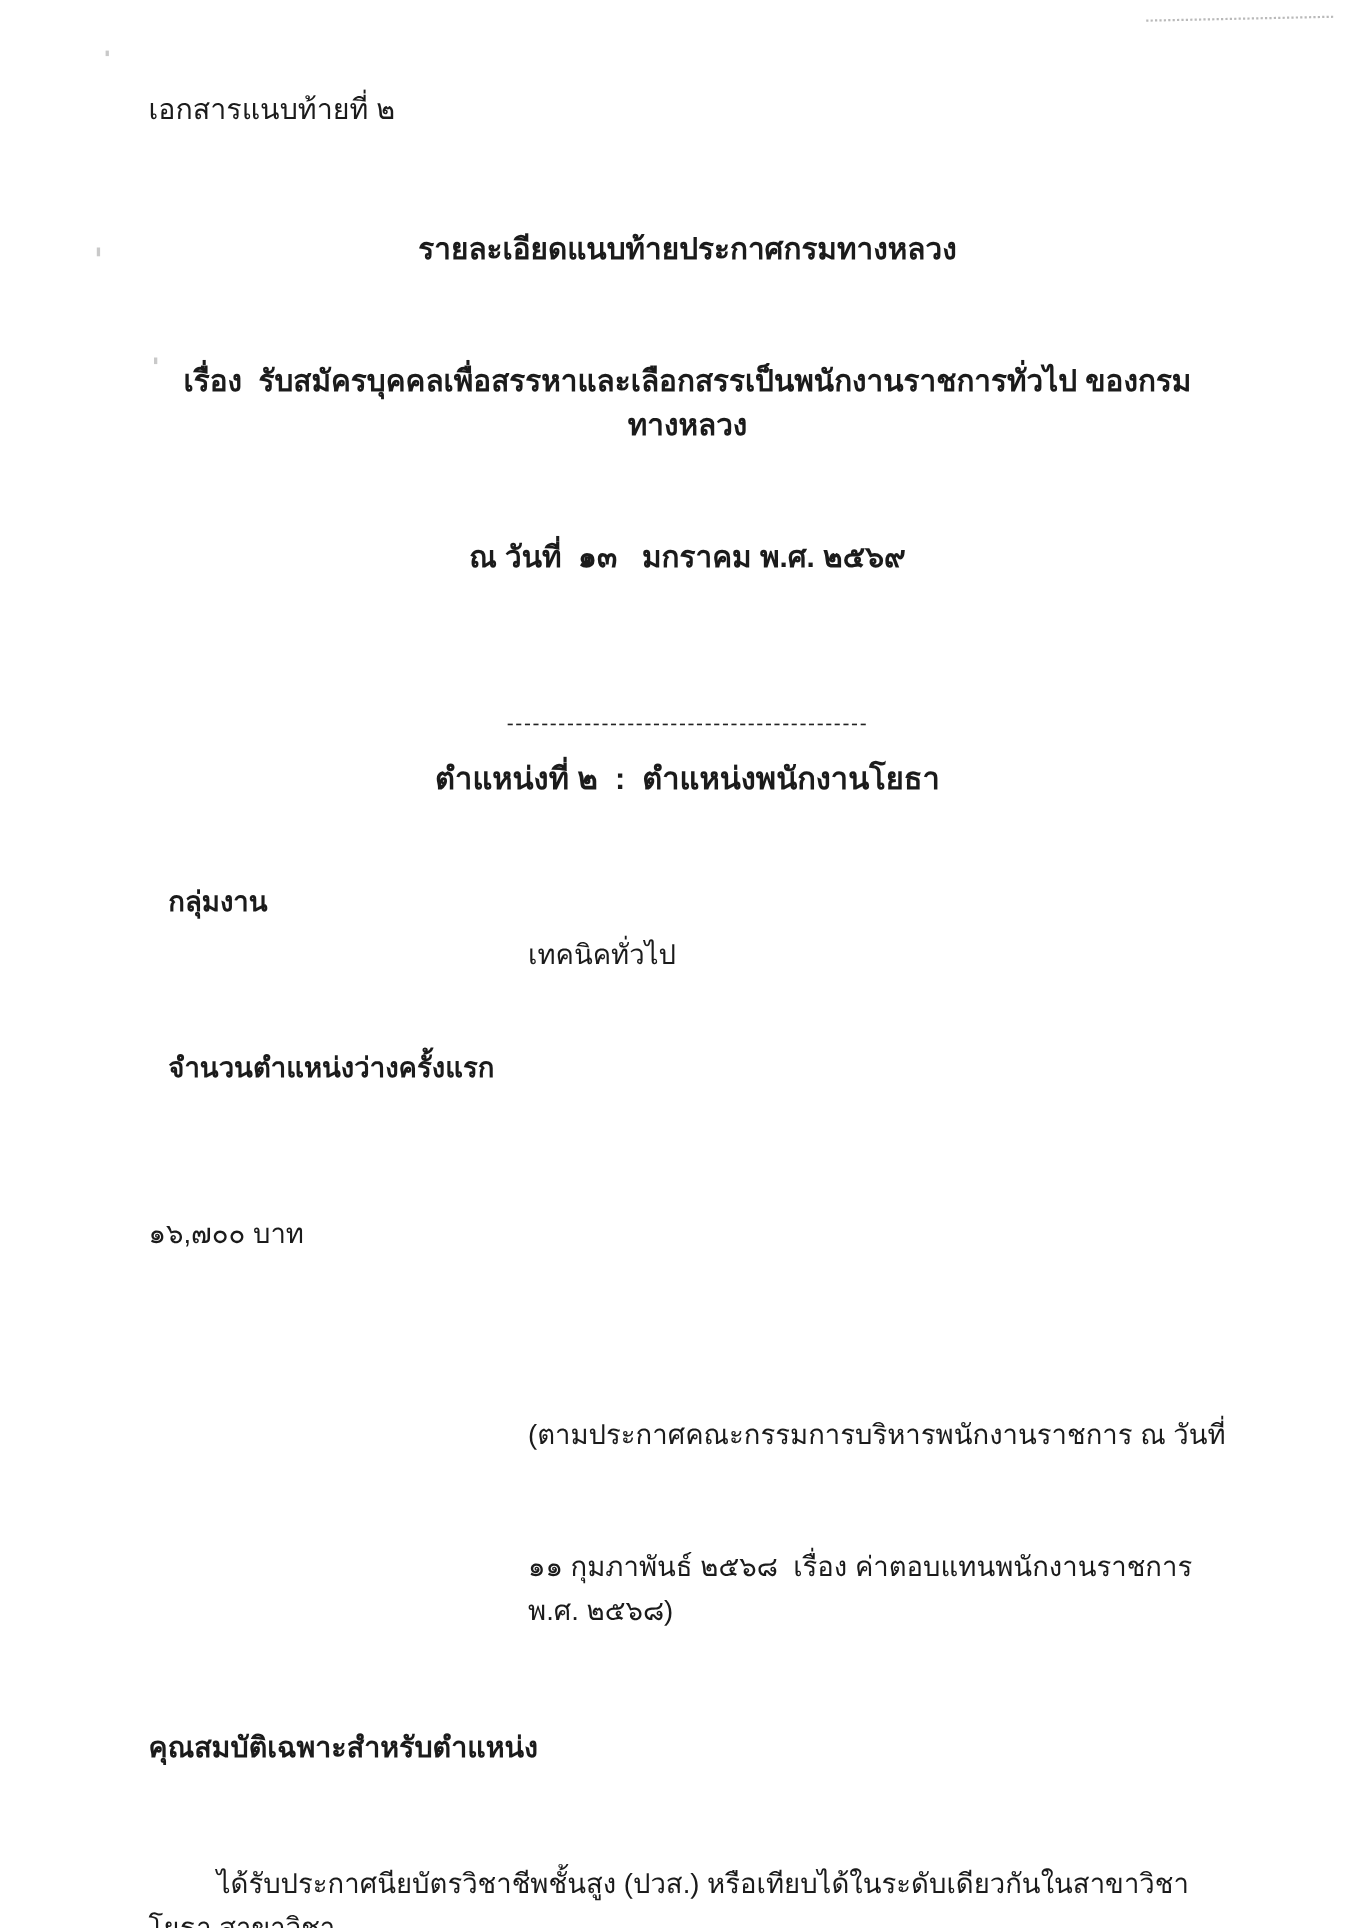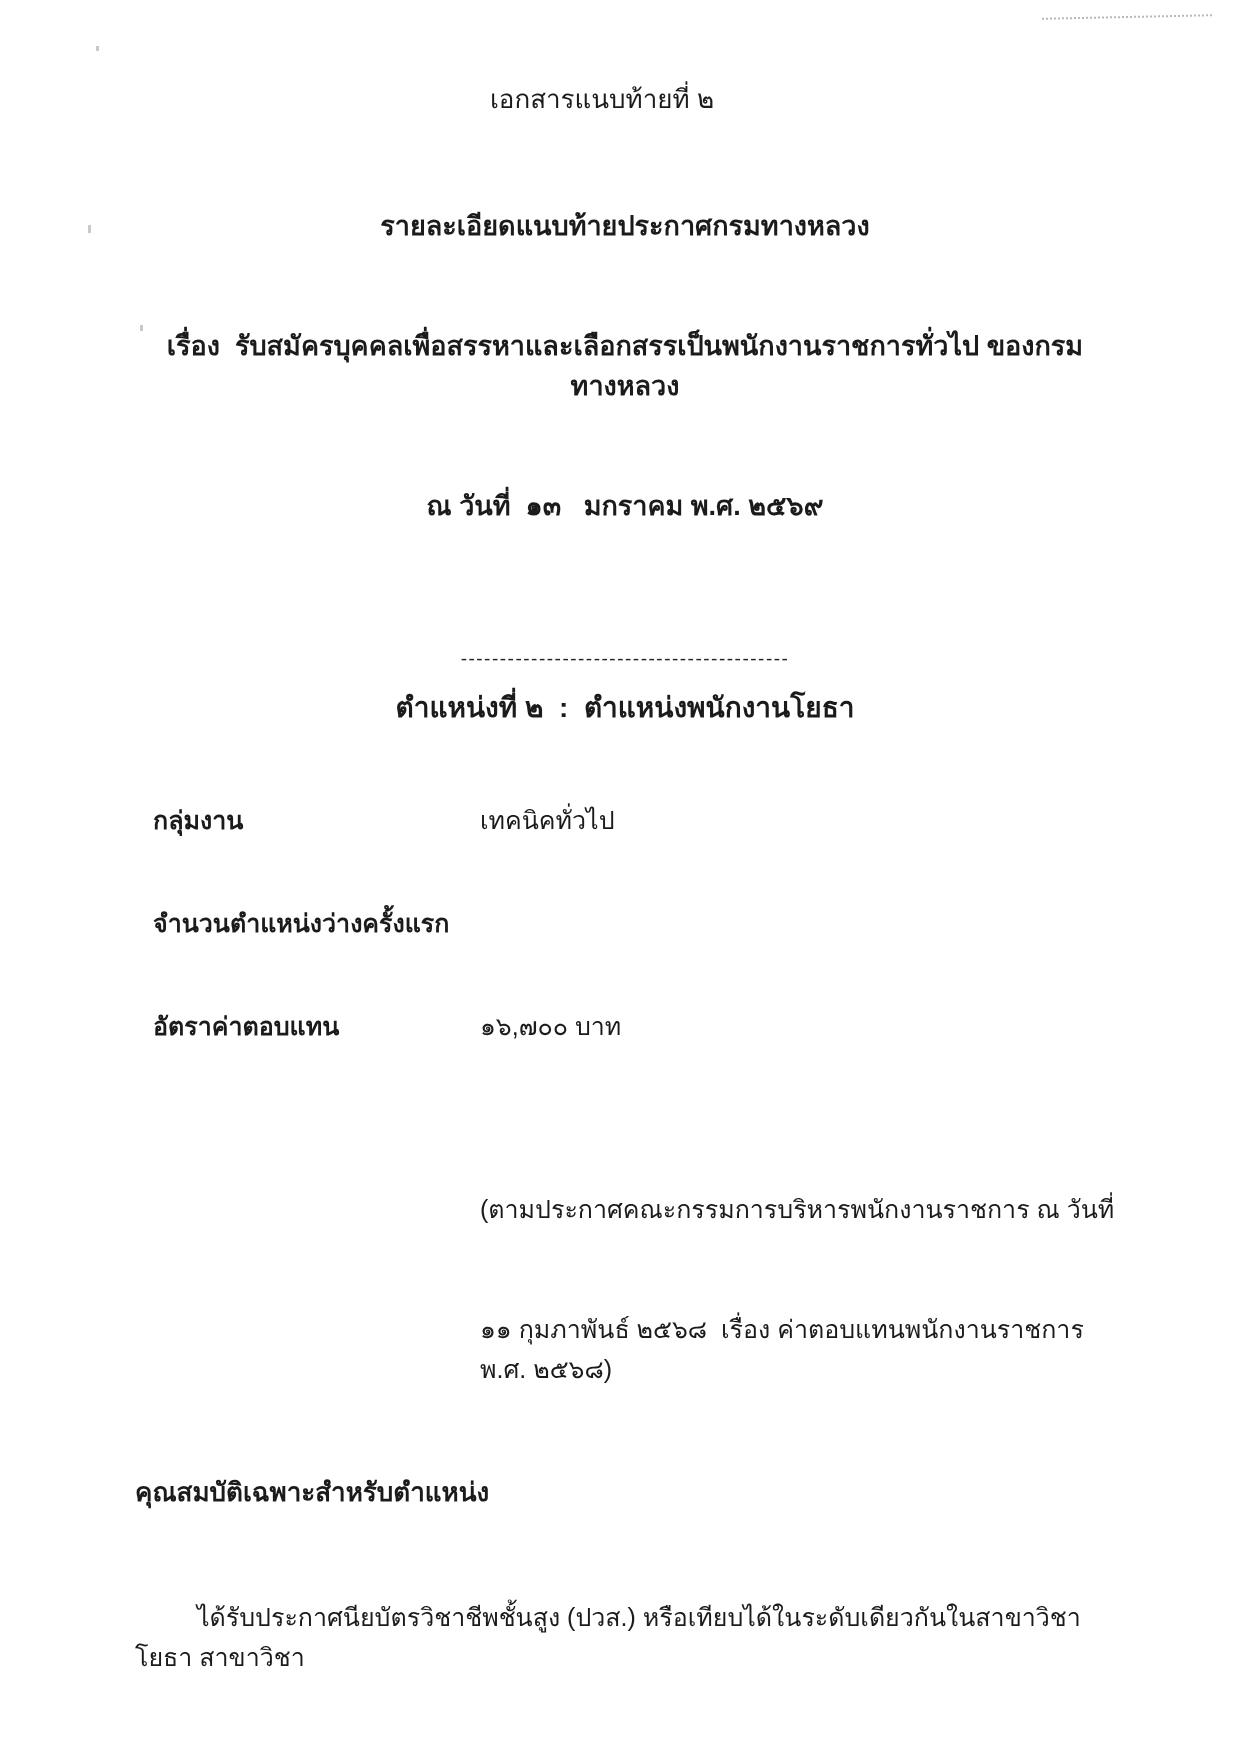--- a/index.html
+++ b/index.html
@@ -30,21 +30,21 @@
     height: 0;
     border-top: 2px dotted #b9b9b9;
     transform: rotate(-1.2deg);
   }
   .speck { position: absolute; background: #c9c9c9; }
   .speck.s1 { left: 96px;  top: 46px;  width: 3px; height: 5px; }
   .speck.s2 { left: 88px;  top: 225px; width: 3px; height: 8px; }
   .speck.s3 { left: 140px; top: 325px; width: 3px; height: 6px; }
 
   .corner-note {
-    text-align: center;
+    text-align: left;
     margin: 80px 46px 0 0;
     font-size: 26px;
     line-height: 38px;
   }
   .title-block {
     margin-top: 8px;
     text-align: center;
     font-size: 27px;
     font-weight: bold;
     line-height: 40px;
@@ -66,21 +66,21 @@
   }
   .fields { margin-top: 12px; font-size: 25px; }
   .field-row { display: flex; line-height: 40px; margin-bottom: 5px; justify-content: space-between; }
   .field-label {
     width: 345px;
     box-sizing: border-box;
     padding-left: 18px;
     font-weight: bold;
     flex: none;
   }
-  .field-value { flex: 1; }
+  .field-value { flex: 1; margin-top: 48px; }
   .salary-note {
     margin-left: 345px;
     font-size: 25px;
     line-height: 40px;
   }
   .section-heading {
     font-size: 26px;
     font-weight: bold;
     line-height: 42px;
     margin-top: 4px;
@@ -114,21 +114,20 @@
 
   <div class="fields">
     <div class="field-row">
       <div class="field-label">กลุ่มงาน</div>
       <div class="field-value">เทคนิคทั่วไป</div>
     </div>
     <div class="field-row">
       <div class="field-label">จำนวนตำแหน่งว่างครั้งแรก</div>
     </div>
     <div class="field-row">
-      <div class="field-label">อัตราค่าตอบแทน</div>
       <div class="field-value">๑๖,๗๐๐ บาท</div>
     </div>
   </div>
 
   <div class="salary-note">
     <div>(ตามประกาศคณะกรรมการบริหารพนักงานราชการ ณ วันที่</div>
     <div>๑๑ กุมภาพันธ์ ๒๕๖๘  เรื่อง ค่าตอบแทนพนักงานราชการ พ.ศ. ๒๕๖๘)</div>
   </div>
 
   <div class="section-heading">คุณสมบัติเฉพาะสำหรับตำแหน่ง</div>

